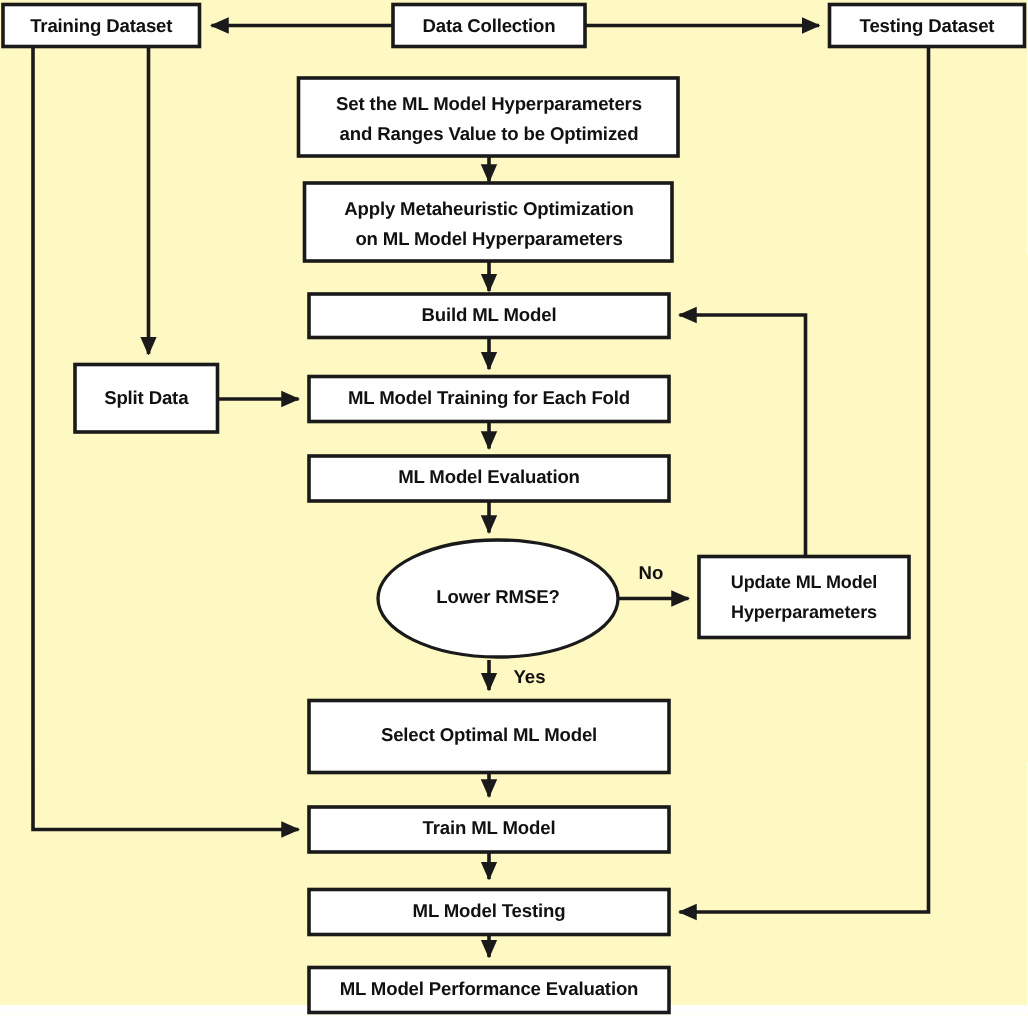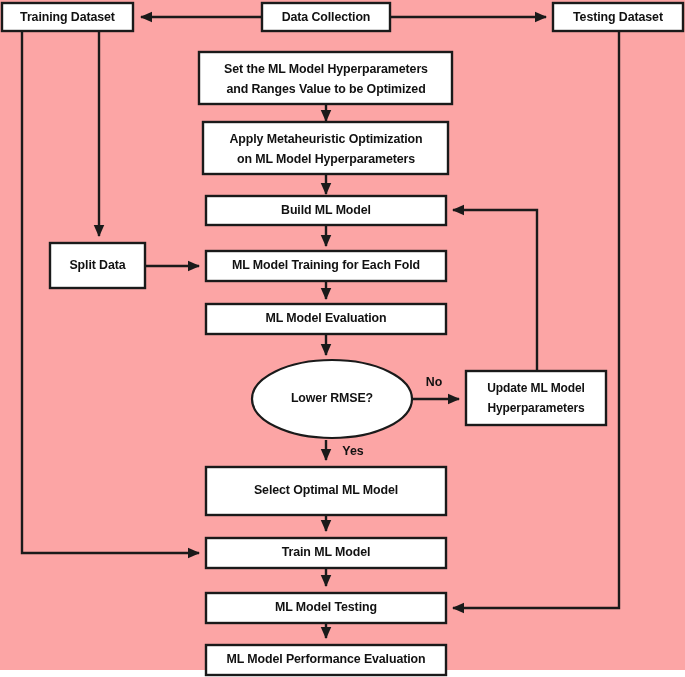--- a/index.html
+++ b/index.html
@@ -10,21 +10,21 @@
   body {
     width: 685px;
     height: 677px;
     font-family: "Liberation Sans", sans-serif;
     overflow: hidden;
   }
   #flowchart-root {
     position: relative;
     width: 685px;
     height: 670px;
-    background: #fca5a5;
+    background: #fef9c3;
   }
   svg.chart-svg {
     display: block;
     width: 685px;
     height: 677px;
   }
   .node-box {
     fill: #ffffff;
     stroke: #1a1a1a;
     stroke-width: 2.4;

